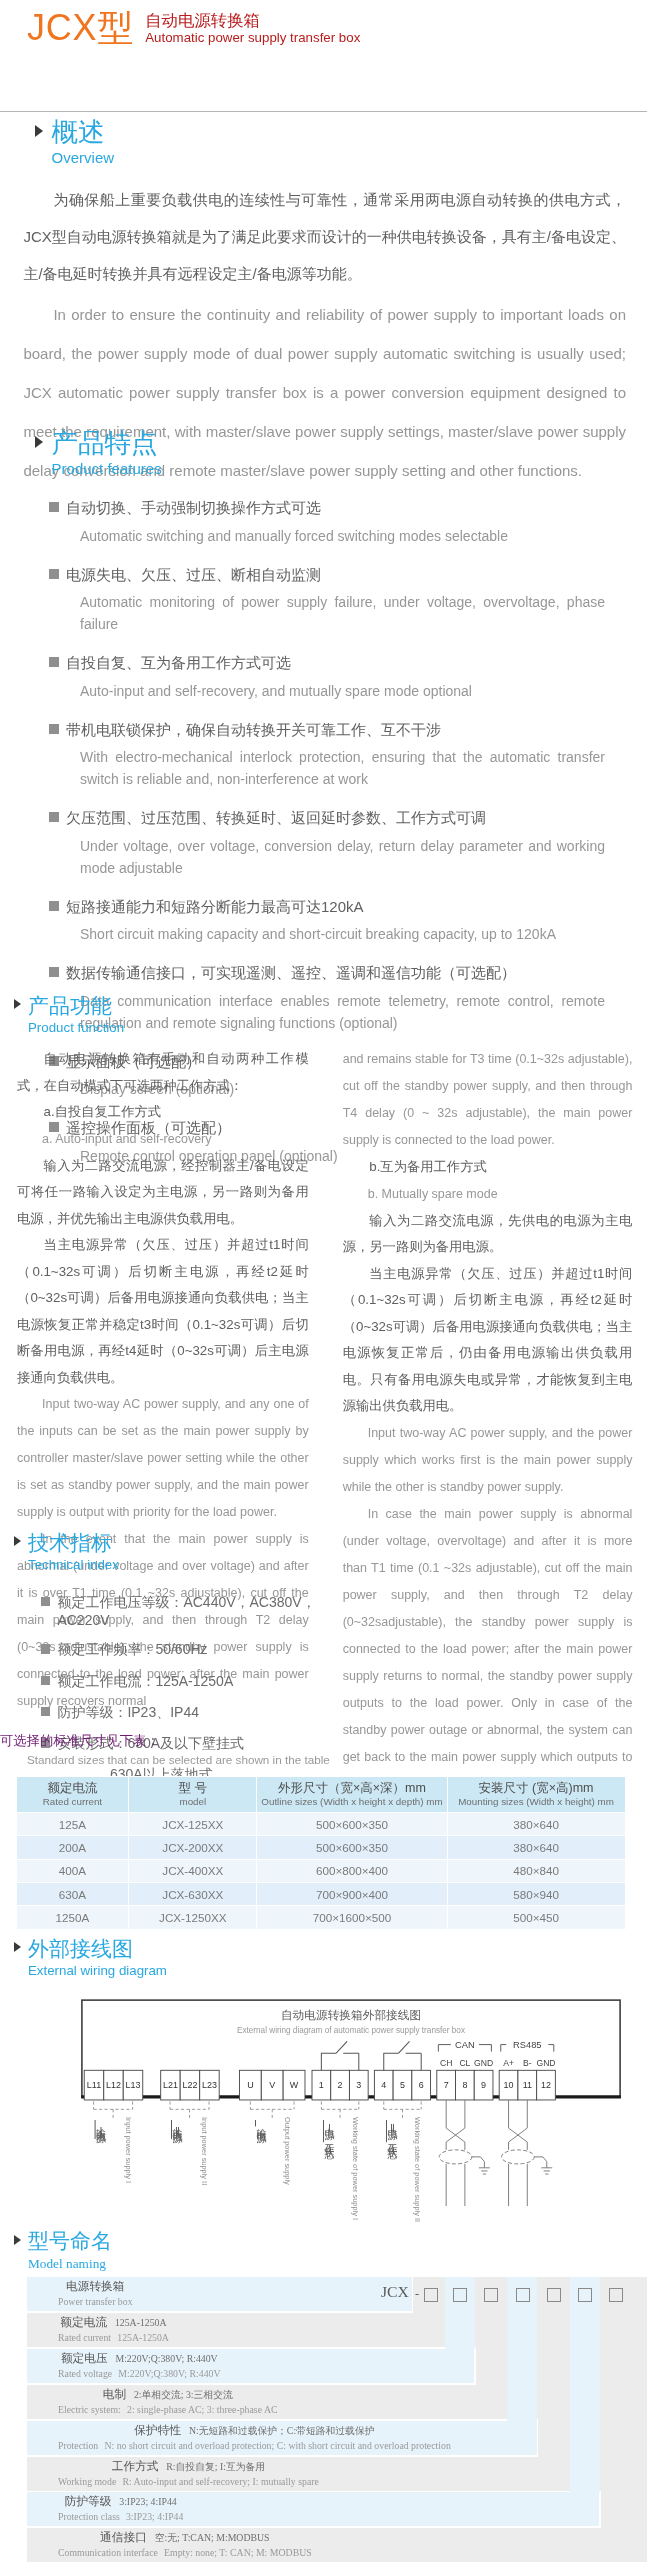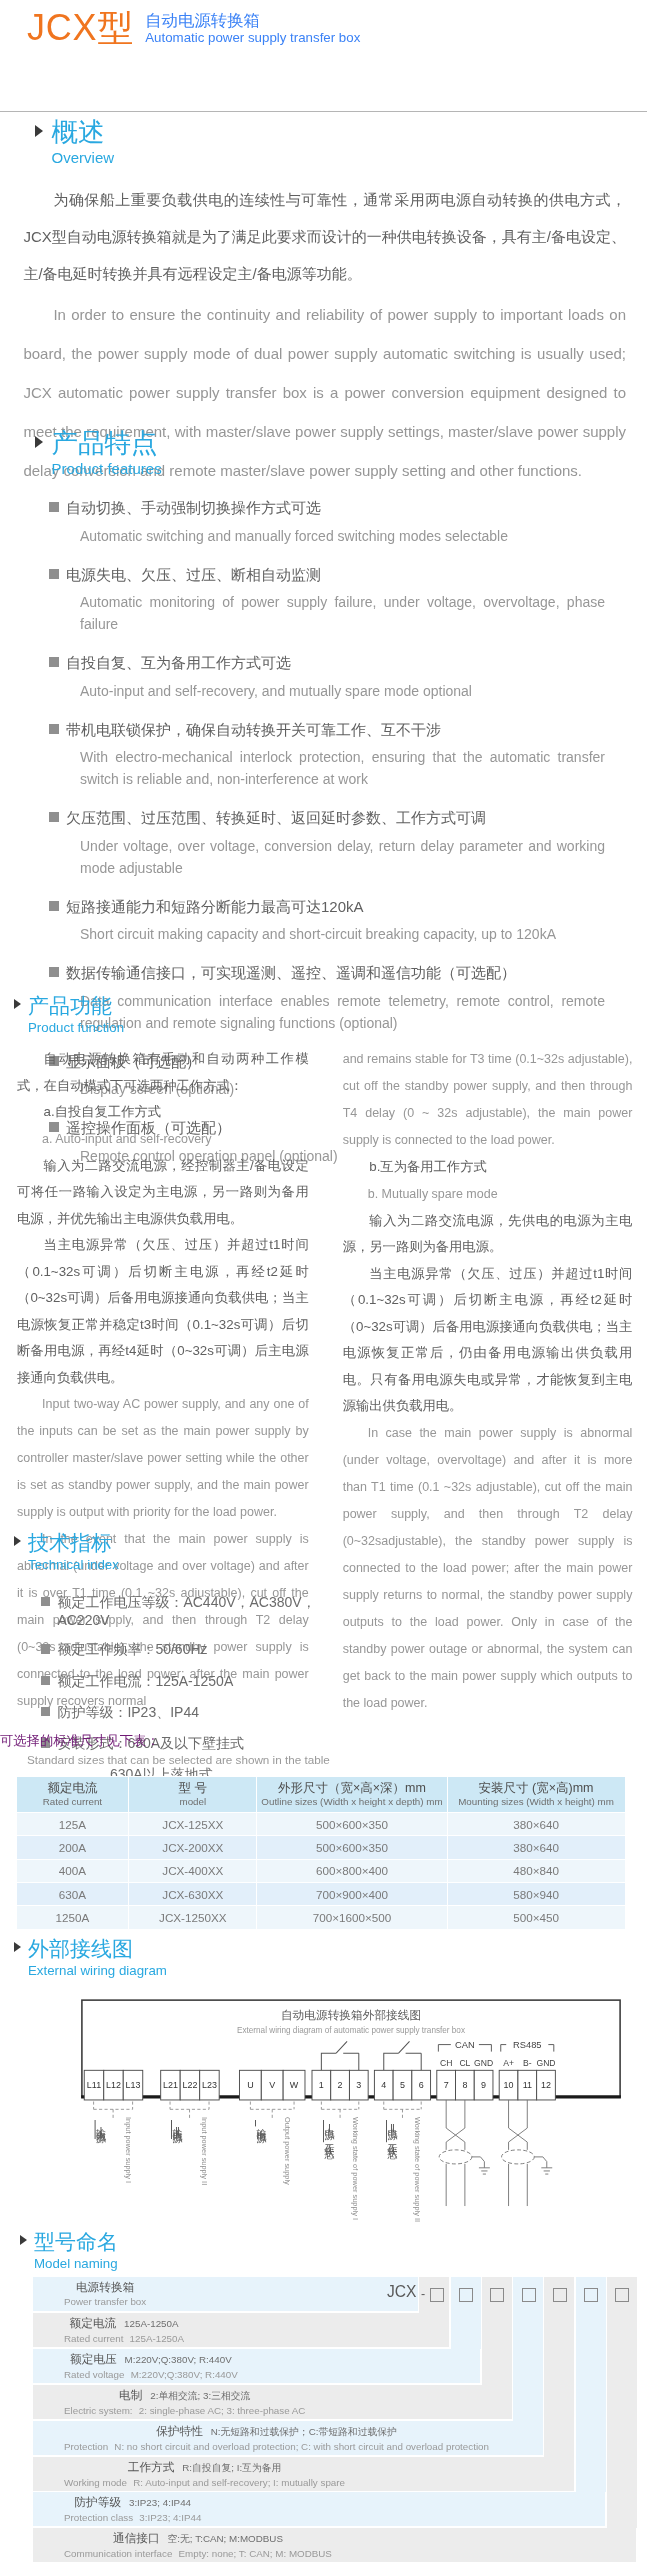--- a/index.html
+++ b/index.html
@@ -3,21 +3,21 @@
 <meta charset="utf-8">
 <style>
   html,body{margin:0;padding:0;background:#fff;}
   .page{position:relative;width:648px;height:2576px;background:#fff;overflow:hidden;
         font-family:"Liberation Sans","DejaVu Sans",sans-serif;color:#595757;}
   .abs{position:absolute;}
 
   
   .brand{position:absolute;top:9.4px;left:27px;display:flex;align-items:flex-start;}
   .brand-code{font-size:36px;line-height:37px;color:#f0751f;letter-spacing:0.8px;}
-  .brand-sub{margin-left:11px;margin-top:1.6px;color:#3b82f6;}
+  .brand-sub{margin-left:11px;margin-top:1.6px;color:#b91c1c;}
   .brand-sub .zh{font-size:16.4px;line-height:19.5px;}
   .brand-sub .en{font-size:13.3px;line-height:16.4px;}
   .top-rule{position:absolute;top:111px;left:0;width:648px;height:0;border-top:0.8px solid #b5b5b5;}
 
   
   .sec-head{display:flex;align-items:flex-start;}
   .tri{width:0;height:0;border-top:6.2px solid transparent;border-bottom:6.2px solid transparent;
        border-left:8.6px solid #3a3a3a;margin-top:7.8px;}
   .tri.small{border-top-width:5.5px;border-bottom-width:5.5px;border-left-width:7px;margin-top:5.5px;}
   .sec-titles{margin-left:8.6px;}
@@ -75,21 +75,21 @@
   
   .wire-wrap{position:absolute;left:78px;top:61px;width:546px;height:234px;}
   .wl-zh{position:absolute;writing-mode:vertical-rl;text-orientation:upright;font-size:10px;
          color:#5a5a5a;letter-spacing:1.6px;text-decoration:underline;}
   .wl-en{position:absolute;font-size:7.4px;color:#8d8d8d;white-space:nowrap;
          transform:rotate(90deg);transform-origin:0 0;}
 
   
   .mn-wrap{position:absolute;left:27px;top:48px;width:605px;height:287px;text-align:center;}
   .mn-row{position:absolute;left:0;height:34px;}
-  .bg-b{background:#e7f3fb;} .bg-g{background:#ececec;}
+  .bg-b{background:#e7f3fb;} .bg-g{background:#ececec;padding-left:35px;}
   .mn-col{position:absolute;top:0;width:30px;}
   .mn-text{position:absolute;left:31px;top:2.3px;}
   .mn-lzh{font-size:11.7px;color:#565656;line-height:15.6px;}
   .mn-dzh{font-size:9.8px;color:#6f6f6f;margin-left:7.8px;}
   .mn-len{font-size:9.8px;color:#9a9a9a;line-height:14px;}
   .mn-den{font-size:9.8px;color:#9a9a9a;margin-left:6.2px;}
   .mn-jcx{position:absolute;left:354px;top:6.2px;font-size:15.6px;color:#5a5a5a;}
   .mn-box{position:absolute;top:11px;width:11.7px;height:11.7px;border:1.2px solid #8a8a8a;}
   .mn-dash{position:absolute;top:10px;font-size:12.5px;color:#5a5a5a;}
   svg text{font-family:"Liberation Sans","DejaVu Sans",sans-serif;}
@@ -216,20 +216,21 @@
         <p class="fp zh-ind">当主电源异常（欠压、过压）并超过t1时间（0.1~32s可调）后切断主电源，再经t2延时（0~32s可调）后备用电源接通向负载供电；当主电源恢复正常并稳定t3时间（0.1~32s可调）后切断备用电源，再经t4延时（0~32s可调）后主电源接通向负载供电。</p>
         <p class="fp en en-ind">Input two-way AC power supply, and any one of the inputs can be set as the main power supply by controller master/slave power setting while the other is set as standby power supply, and the main power supply is output with priority for the load power.</p>
         <p class="fp en en-ind">In the event that the main power supply is abnormal (under voltage and over voltage) and after it is over T1 time (0.1 ~32s adjustable), cut off the main power supply, and then through T2 delay (0~32s adjustable), the standby power supply is connected to the load power; after the main power supply recovers normal</p>
       </div>
       <div class="col right">
         <p class="fp en">and remains stable for T3 time (0.1~32s adjustable), cut off the standby power supply, and then through T4 delay (0 ~ 32s adjustable), the main power supply is connected to the load power.</p>
         <p class="fp sub">b.互为备用工作方式</p>
         <p class="fp en sub">b. Mutually spare mode</p>
         <p class="fp zh-ind">输入为二路交流电源，先供电的电源为主电源，另一路则为备用电源。</p>
         <p class="fp zh-ind">当主电源异常（欠压、过压）并超过t1时间（0.1~32s可调）后切断主电源，再经t2延时（0~32s可调）后备用电源接通向负载供电；当主电源恢复正常后，仍由备用电源输出供负载用电。只有备用电源失电或异常，才能恢复到主电源输出供负载用电。</p>
+        <p class="fp en en-ind">Input two-way AC power supply, and the power supply which works first is the main power supply while the other is standby power supply.</p>
         <p class="fp en en-ind">In case the main power supply is abnormal (under voltage, overvoltage) and after it is more than T1 time (0.1 ~32s adjustable), cut off the main power supply, and then through T2 delay (0~32sadjustable), the standby power supply is connected to the load power; after the main power supply returns to normal, the standby power supply outputs to the load power. Only in case of the standby power outage or abnormal, the system can get back to the main power supply which outputs to the load power.</p>
       </div>
     </div>
   </div>
 
   <div class="abs" style="top:1530px;left:14px;right:0;">
     <div class="sec-head">
       <span class="tri small"></span>
       <span class="sec-titles" style="margin-left:7px;">
         <div class="sec-zh small">技术指标</div>
@@ -464,21 +465,21 @@
       <div class="wl-en" style="left:131px;top:120px;">Input power supply II</div>
       <div class="wl-zh" style="left:176px;top:123px;">输出电源</div>
       <div class="wl-en" style="left:214px;top:120px;">Output power supply</div>
       <div class="wl-zh" style="left:244px;top:123px;">电源Ⅰ工作状态</div>
       <div class="wl-en" style="left:282px;top:120px;">Working state of power supply I</div>
       <div class="wl-zh" style="left:307px;top:123px;">电源Ⅱ工作状态</div>
       <div class="wl-en" style="left:344px;top:120px;">Working state of power supply II</div>
     </div>
   </div>
 
-  <div class="abs" style="top:2229px;left:6px;width:628px;height:347px;">
+  <div class="abs" style="top:2229px;left:0;width:628px;height:347px;font-family:Liberation Serif, serif;">
     <div class="sec-head" style="margin-left:14px;">
       <span class="tri small"></span>
       <span class="sec-titles" style="margin-left:7px;">
         <div class="sec-zh small">型号命名</div>
         <div class="sec-en small">Model naming</div>
       </span>
     </div>
 
     <div class="mn-wrap">
 

